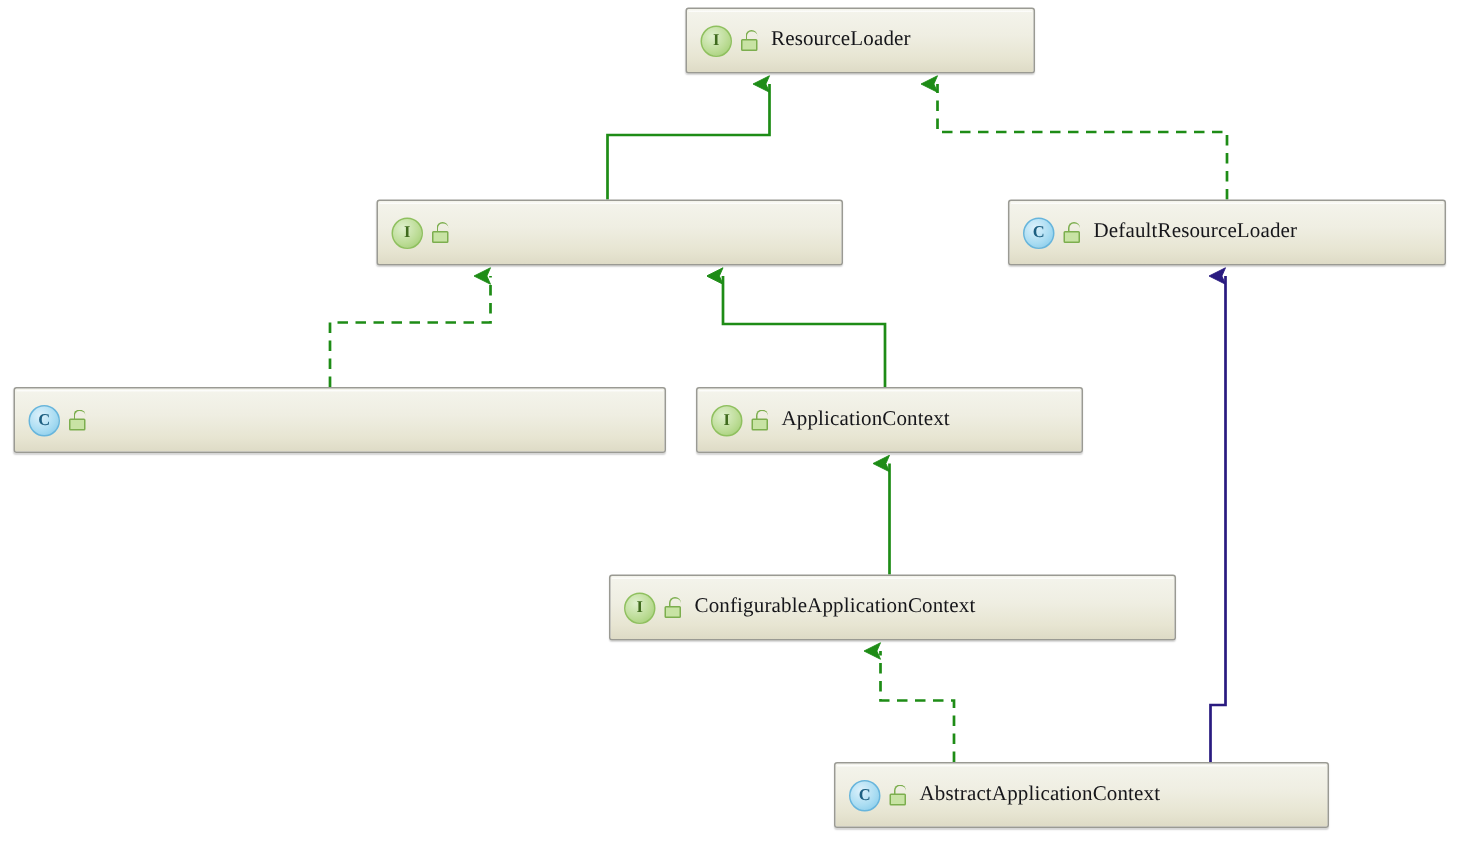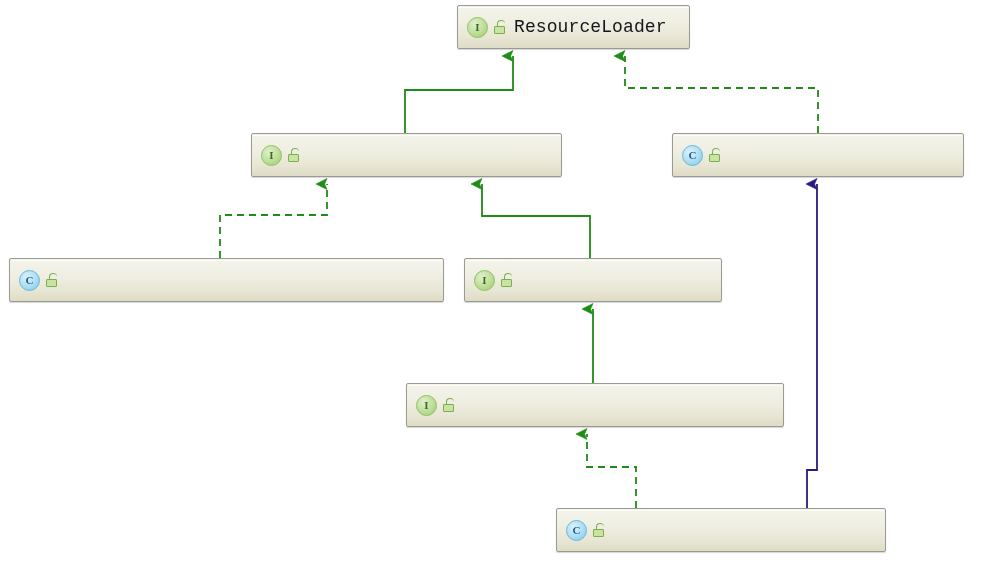--- a/index.html
+++ b/index.html
@@ -96,22 +96,22 @@
     top: 0;
     width: 8px;
     height: 7px;
     border: 1px solid #7cae4e;
     border-bottom: none;
     border-right: none;
     border-radius: 4px 4px 0 0;
     box-sizing: border-box;
   }
   .node-label {
-    font-family: Liberation Mono, monospace;
-    font-size: 18px;
+    font-family: Liberation Serif, serif;
+    font-size: 14px;
     color: #16161a;
     white-space: nowrap;
     letter-spacing: 0.1px;
   }
 </style>
 </head>
 <body>
 
 <div id="diagram-canvas" style="width: 987px; height: 563px; background: rgb(255, 255, 255);">
 
@@ -150,44 +150,48 @@
           <span class="lock-shackle"></span>
           <span class="lock-body"></span>
         </span>
       </div>
       <div class="uml-node" style="left: 672px; top: 133px; width: 292px; height: 44px;">
         <span class="node-icon-stereotype kind-class">C</span>
         <span class="node-icon-visibility">
           <span class="lock-shackle"></span>
           <span class="lock-body"></span>
         </span>
+        <span class="node-label">DefaultResourceLoader</span>
       </div>
       <div class="uml-node" style="left: 9px; top: 258px; width: 435px; height: 44px;">
         <span class="node-icon-stereotype kind-class">C</span>
         <span class="node-icon-visibility">
           <span class="lock-shackle"></span>
           <span class="lock-body"></span>
         </span>
       </div>
       <div class="uml-node" style="left: 464px; top: 258px; width: 258px; height: 44px;">
         <span class="node-icon-stereotype kind-interface">I</span>
         <span class="node-icon-visibility">
           <span class="lock-shackle"></span>
           <span class="lock-body"></span>
         </span>
+        <span class="node-label">ApplicationContext</span>
       </div>
       <div class="uml-node" style="left: 406px; top: 383px; width: 378px; height: 44px;">
         <span class="node-icon-stereotype kind-interface">I</span>
         <span class="node-icon-visibility">
           <span class="lock-shackle"></span>
           <span class="lock-body"></span>
         </span>
+        <span class="node-label">ConfigurableApplicationContext</span>
       </div>
       <div class="uml-node" style="left: 556px; top: 508px; width: 330px; height: 44px;">
         <span class="node-icon-stereotype kind-class">C</span>
         <span class="node-icon-visibility">
           <span class="lock-shackle"></span>
           <span class="lock-body"></span>
         </span>
+        <span class="node-label">AbstractApplicationContext</span>
       </div>
     </div>
 
 </div>
 
 </body></html>

